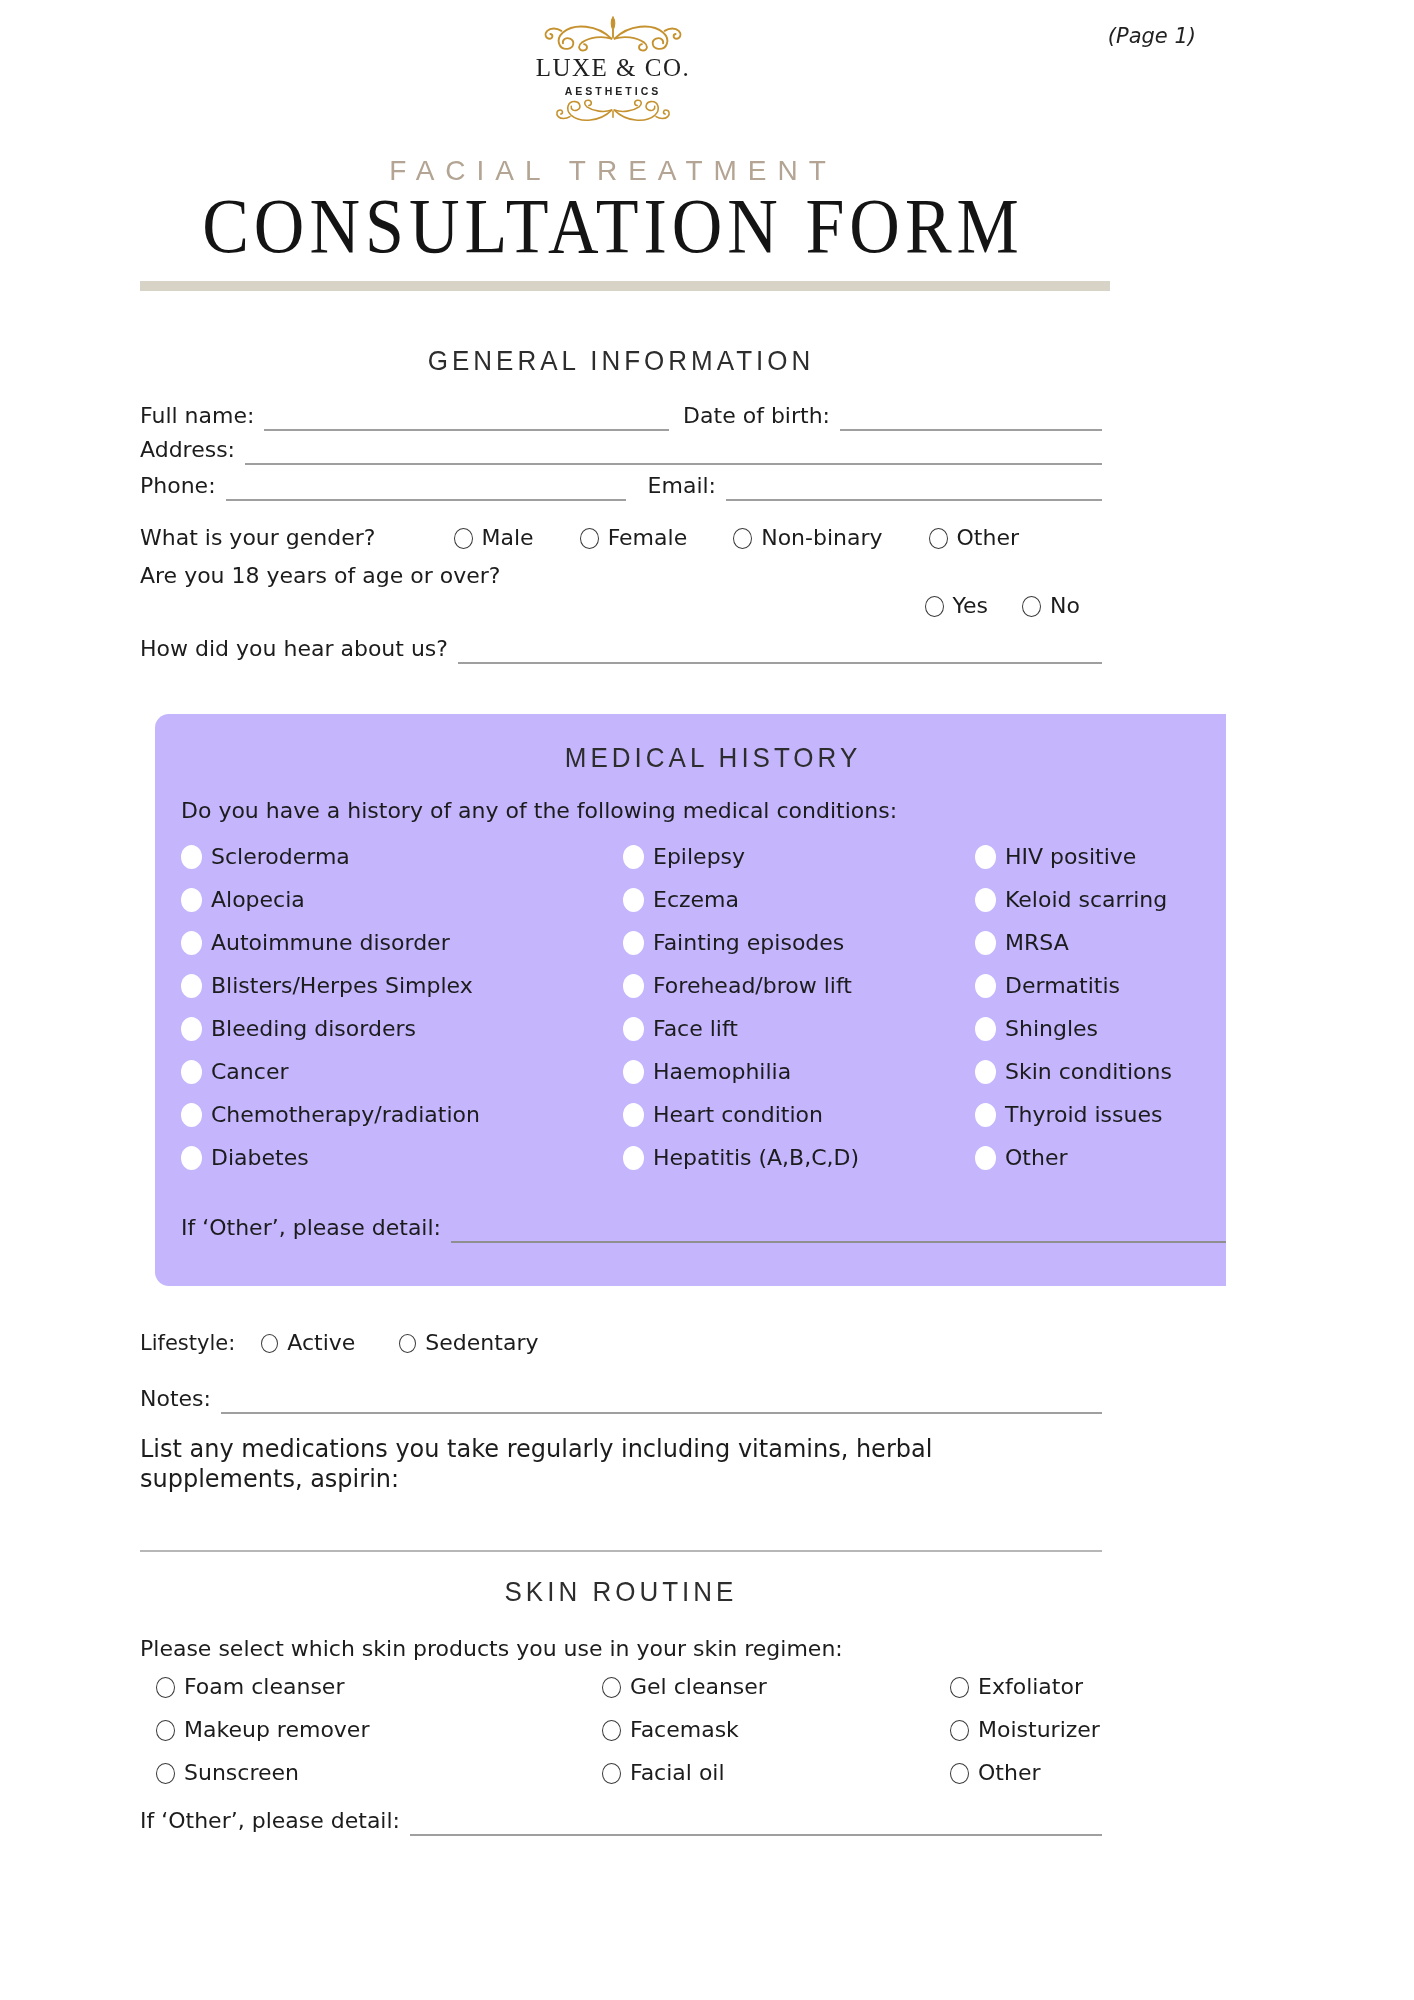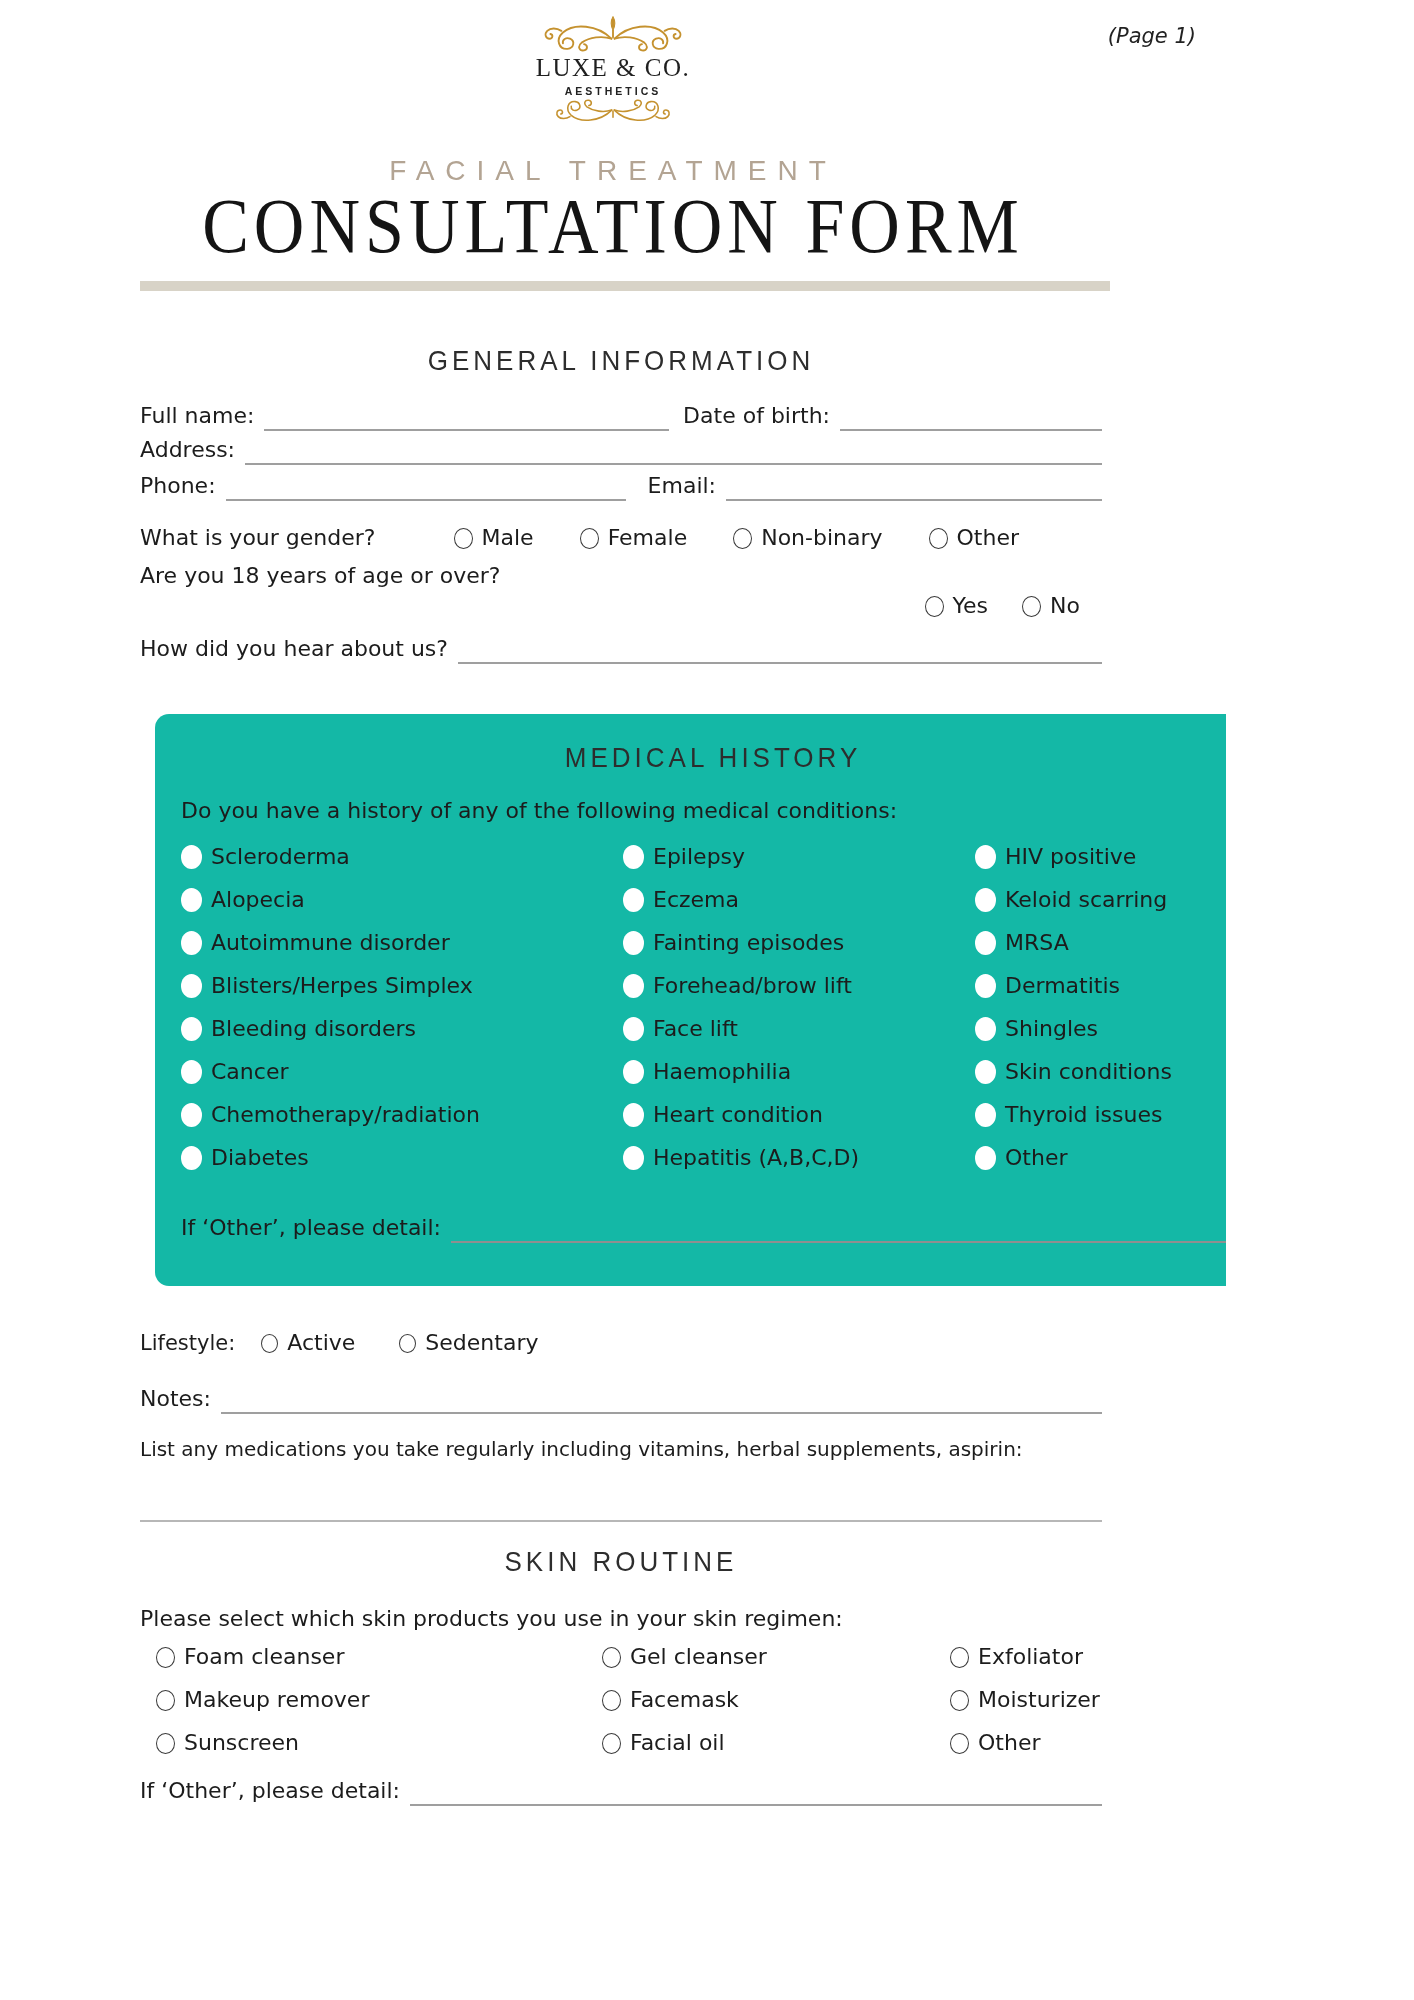--- a/index.html
+++ b/index.html
@@ -74,41 +74,41 @@
   .row-phone .phone-line{flex:0 0 400px;}
   .row-phone .lbl2{margin-left:22px;}
   .row-gender{margin-top:22px;}
   .row-gender .opts{display:flex;gap:46px;margin-left:78px;}
   .row-age{margin-top:8px;align-items:flex-start;flex-direction:column;}
   .row-age .yn{margin-left:auto;display:flex;gap:34px;margin-right:22px;}
   .row-hear{margin-top:13px;}
   
   .pink-box{
     margin-top:50px;margin-left:15px;width:1130px;box-sizing:border-box;
-    background:#14b8a6;border-radius:14px;
+    background:#c4b5fd;border-radius:14px;
     padding:28px 40px 43px 26px;
   }
   .pink-box .section-title{margin:0;}
   .intro{font-size:22px;line-height:30px;margin:24px 0 0;}
   .med-grid{
     margin-top:16px;
     display:grid;grid-template-columns:442px 352px 1fr;
     row-gap:13px;
     text-align:center;
   }
   .pink-box .radio{width:21px;height:24px;border:none;background:#ffffff;}
   .row-other-med{margin-top:40px;}
   .row-other-med .line{border-bottom-color:#8f8f8f;}
   
   .row-lifestyle{margin-top:42px;align-items:center;}
   .row-lifestyle .lbl{font-size:21px;}
   .row-lifestyle .opts{display:flex;gap:44px;margin-left:26px;}
   .row-lifestyle .radio{width:17px;height:19px;}
   .row-notes{margin-top:26px;}
-  .meds-label{font-size:20px;line-height:30px;margin:20px 0 0;}
+  .meds-label{font-size:24px;line-height:30px;margin:20px 0 0;}
   .thin-rule{margin-top:56px;border-top:2px solid #b7b7b7;height:0;}
   .skin-title{margin-top:24px;}
   .skin-intro{margin-top:28px;}
   .skin-grid{
     margin:8px 0 0 16px;
     display:grid;grid-template-columns:446px 348px 1fr;
     row-gap:13px;
   }
   .row-other-skin{margin-top:18px;}
   .row-other-skin .lbl{font-size:22px;}

